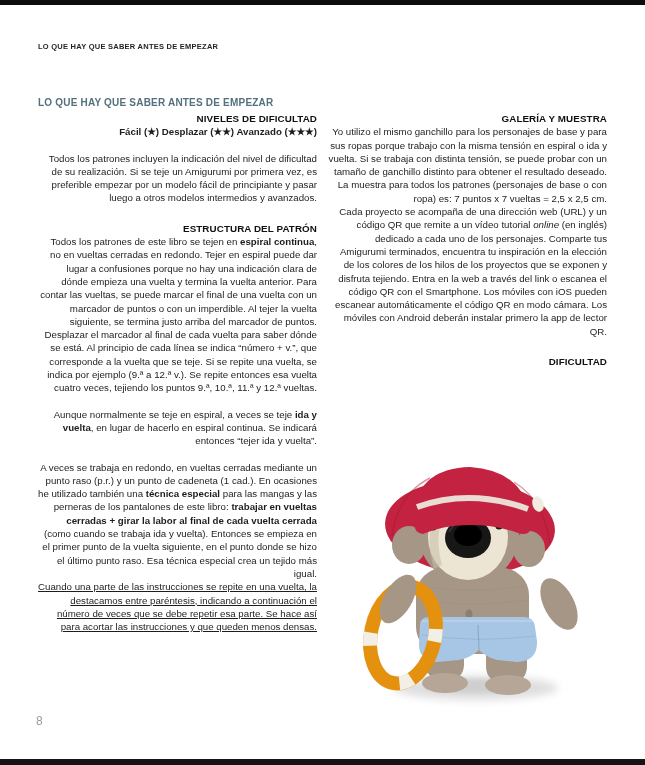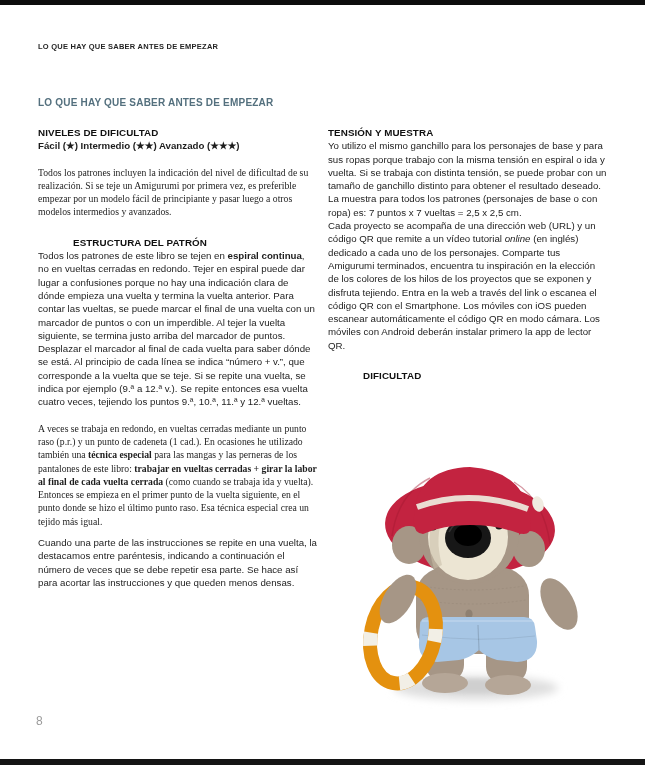--- a/index.html
+++ b/index.html
@@ -13,30 +13,30 @@
   .bar-right{position:absolute;top:0;right:0;width:4px;height:765px;background:#141414;}
   .running-header{
     position:absolute;left:38px;top:42px;
     font-size:7.5px;font-weight:700;color:#242424;letter-spacing:.25px;
   }
   .section-title{
     position:absolute;left:38px;top:97px;
     font-size:10px;font-weight:700;color:var(--c-title,#54707e);letter-spacing:.2px;
   }
   .col{
-    position:absolute;top:126px;width:279px;
-    font-size:9.7px;line-height:13.3px;color:#1d1d1d;
+    position:absolute;top:112px;width:279px;
+    font-size:9.7px;line-height:13.3px;color:#1d1d1d;text-align:right;
   }
   .col-left{left:38px;}
   .col-right{left:328px;}
   .h{font-size:9.8px;line-height:13.3px;font-weight:700;color:#101010;margin:0;letter-spacing:.1px;}
   .p{margin:0;}
-  .mt-line{margin-top:13px;font-family:Liberation Serif, serif;}
+  .mt-line{margin-top:13px;}
   .mt-sec{margin-top:17px;margin-left:35px;}
-  .mt-sm{margin-top:8px;}
+  .mt-sm{margin-top:0px;text-decoration:underline;}
   .page-number{
     position:absolute;left:36px;top:714px;
     font-size:12px;color:#9b9b9b;
   }
   .illustration{
     position:absolute;left:356px;top:438px;width:250px;height:302px;
   }
   .illustration svg{display:block;width:100%;height:100%;}
   
   .f-hat{fill:var(--c-hat);}
@@ -56,30 +56,31 @@
 <div class="page">
 
   <div class="bar-top"></div>
 
   <div class="running-header">LO QUE HAY QUE SABER ANTES DE EMPEZAR</div>
 
   <div class="section-title">LO QUE HAY QUE SABER ANTES DE EMPEZAR</div>
 
   <div class="col col-left">
     <p class="h">NIVELES DE DIFICULTAD</p>
-    <p class="p"><span style="font-weight: 700;">Fácil (★) Intermedio (★★) Avanzado (★★★)</span></p>
+    <p class="p"><span style="font-weight: 700;">Fácil (★) Desplazar (★★) Avanzado (★★★)</span></p>
     <p class="p mt-line"><span>Todos los patrones incluyen la indicación del nivel de dificultad de su realización. Si se teje un Amigurumi por primera vez, es preferible empezar por un modelo fácil de principiante y pasar luego a otros modelos intermedios y avanzados.</span></p>
     <p class="h mt-sec">ESTRUCTURA DEL PATRÓN</p>
     <p class="p"><span>Todos los patrones de este libro se tejen en </span><span style="font-weight: 700;">espiral continua</span><span>, no en vueltas cerradas en redondo. Tejer en espiral puede dar lugar a confusiones porque no hay una indicación clara de dónde empieza una vuelta y termina la vuelta anterior. Para contar las vueltas, se puede marcar el final de una vuelta con un marcador de puntos o con un imperdible. Al tejer la vuelta siguiente, se termina justo arriba del marcador de puntos. Desplazar el marcador al final de cada vuelta para saber dónde se está. Al principio de cada línea se indica “número + v.”, que corresponde a la vuelta que se teje. Si se repite una vuelta, se indica por ejemplo (9.ª a 12.ª v.). Se repite entonces esa vuelta cuatro veces, tejiendo los puntos 9.ª, 10.ª, 11.ª y 12.ª vueltas.</span></p>
+    <p class="p mt-line"><span>Aunque normalmente se teje en espiral, a veces se teje </span><span style="font-weight: 700;">ida y vuelta</span><span>, en lugar de hacerlo en espiral continua. Se indicará entonces “tejer ida y vuelta”.</span></p>
     <p class="p mt-line"><span>A veces se trabaja en redondo, en vueltas cerradas mediante un punto raso (p.r.) y un punto de cadeneta (1 cad.). En ocasiones he utilizado también una </span><span style="font-weight: 700;">técnica especial</span><span> para las mangas y las perneras de los pantalones de este libro: </span><span style="font-weight: 700;">trabajar en vueltas cerradas + girar la labor al final de cada vuelta cerrada</span><span> (como cuando se trabaja ida y vuelta). Entonces se empieza en el primer punto de la vuelta siguiente, en el punto donde se hizo el último punto raso. Esa técnica especial crea un tejido más igual.</span></p>
     <p class="p mt-sm"><span>Cuando una parte de las instrucciones se repite en una vuelta, la destacamos entre paréntesis, indicando a continuación el número de veces que se debe repetir esa parte. Se hace así para acortar las instrucciones y que queden menos densas.</span></p>
   </div>
 
   <div class="col col-right">
-    <p class="h">TENSIÓN Y MUESTRA</p>
+    <p class="h">GALERÍA Y MUESTRA</p>
     <p class="p"><span>Yo utilizo el mismo ganchillo para los personajes de base y para sus ropas porque trabajo con la misma tensión en espiral o ida y vuelta. Si se trabaja con distinta tensión, se puede probar con un tamaño de ganchillo distinto para obtener el resultado deseado. La muestra para todos los patrones (personajes de base o con ropa) es: 7 puntos x 7 vueltas = 2,5 x 2,5 cm.</span></p>
     <p class="p"><span>Cada proyecto se acompaña de una dirección web (URL) y un código QR que remite a un vídeo tutorial </span><span style="font-style: italic;">online</span><span> (en inglés) dedicado a cada uno de los personajes. Comparte tus Amigurumi terminados, encuentra tu inspiración en la elección de los colores de los hilos de los proyectos que se exponen y disfruta tejiendo. Entra en la web a través del link o escanea el código QR con el Smartphone. Los móviles con iOS pueden escanear automáticamente el código QR en modo cámara. Los móviles con Android deberán instalar primero la app de lector QR.</span></p>
     <p class="h mt-sec">DIFICULTAD</p>
   </div>
 
   <div class="illustration">
     <svg viewBox="0 0 250 302" xmlns="http://www.w3.org/2000/svg">
       <defs>
         <filter id="soft" x="-50%" y="-50%" width="200%" height="200%">
           <feGaussianBlur stdDeviation="4"></feGaussianBlur>

